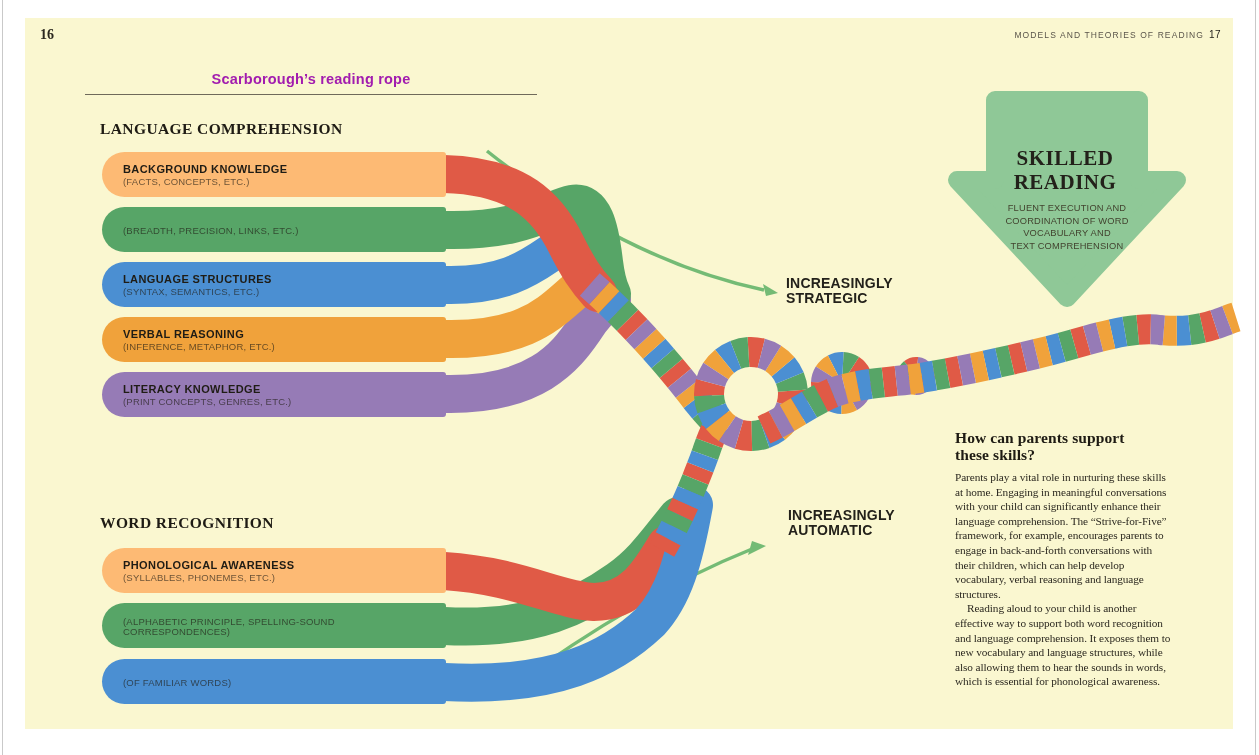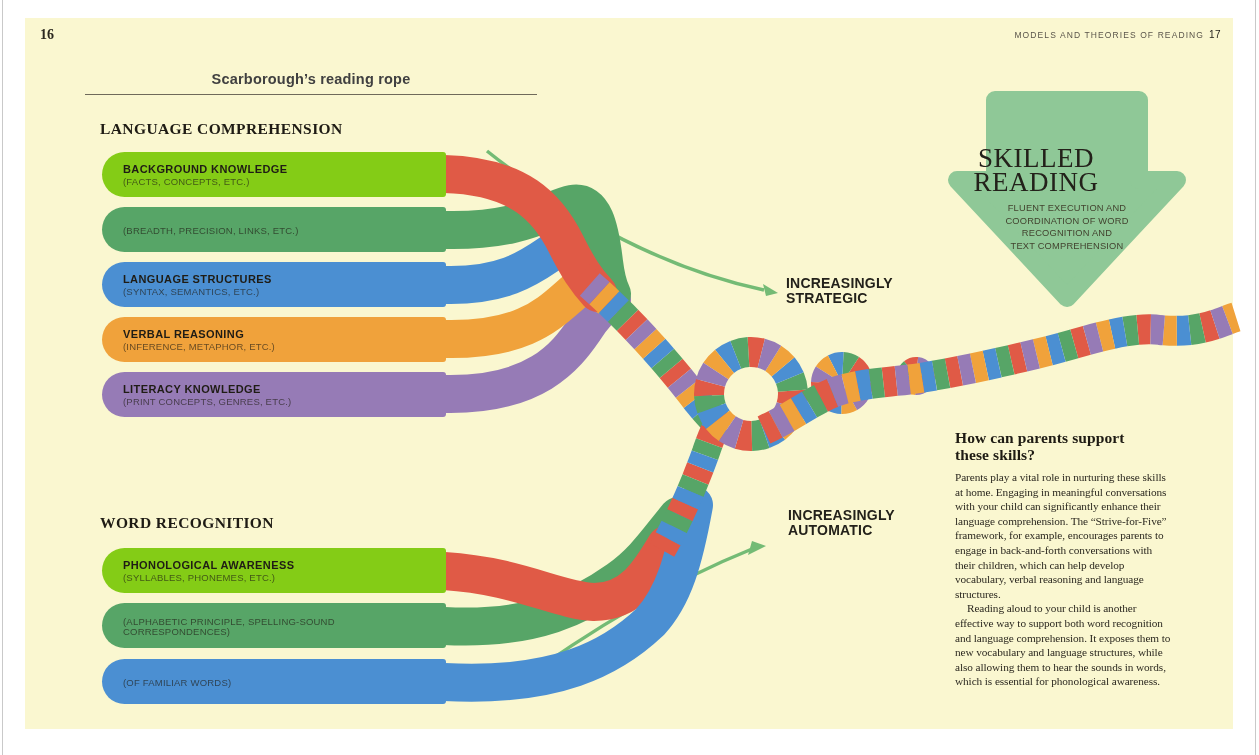--- a/index.html
+++ b/index.html
@@ -15,49 +15,49 @@
   .page{position:absolute;left:25px;top:18px;width:1208px;height:711px;background:#FAF7D0;z-index:0;}
 
   #rope-svg{position:absolute;left:0;top:0;z-index:1;}
 
   .folio{position:absolute;left:40px;top:27px;font-family:"Liberation Serif",serif;font-weight:bold;font-size:14px;color:#2b281f;z-index:3;}
   .running-head{position:absolute;top:29px;right:38px;font-size:8.5px;letter-spacing:1.1px;color:#5a554a;z-index:3;white-space:nowrap;}
   .running-head .pagenum{font-weight:normal;color:#1f1d16;margin-left:5px;letter-spacing:.4px;font-size:10px;}
 
   .diagram-title{
     position:absolute;left:85px;top:71px;width:452px;z-index:3;
-    text-align:center;font-weight:bold;font-size:14.5px;letter-spacing:.2px;color:#404040;
+    text-align:center;font-weight:bold;font-size:14.5px;letter-spacing:.2px;color:#a21caf;
     padding-bottom:7px;border-bottom:1px solid #6f6a5a;
   }
 
   .section-heading{position:absolute;font-family:"Liberation Serif",serif;font-weight:bold;font-size:15.5px;letter-spacing:.4px;color:#1e1b14;z-index:3;}
   #lc-heading{left:100px;top:120px;}
   #wr-heading{left:100px;top:514px;}
 
   .pill{
     position:absolute;left:102px;width:344px;height:45px;z-index:2;
     border-radius:23px 3px 3px 23px;
     display:flex;flex-direction:column;justify-content:center;
     padding-left:21px;box-sizing:border-box;
   }
   .pill .label{font-weight:bold;font-size:11px;letter-spacing:.4px;color:#1f1c15;line-height:12px;}
   .pill .sub{font-size:9.5px;letter-spacing:.2px;color:rgba(33,30,22,.68);line-height:10px;max-width:240px;margin-top:2px;}
-  .bg-red{background:#84cc16;}
+  .bg-red{background:#fdba74;}
   .bg-green{background:#57A567;}
   .bg-blue{background:#4B8FD2;}
   .bg-orange{background:#F0A23B;}
   .bg-purple{background:#967BB6;}
 
   .annotation{position:absolute;width:120px;font-weight:bold;font-size:14px;line-height:15px;letter-spacing:.2px;color:#23211a;z-index:3;}
   #ann-strategic{left:786px;top:276px;}
   #ann-automatic{left:788px;top:508px;}
 
   .skilled-title{
-    position:absolute;left:954px;top:146px;width:164px;z-index:3;text-align:center;
-    font-family:"Liberation Serif",serif;font-weight:normal;font-size:27px;line-height:24px;
+    position:absolute;left:983px;top:146px;width:164px;z-index:3;text-align:center;
+    font-family:"Liberation Serif",serif;font-weight:bold;font-size:21px;line-height:24px;
     letter-spacing:.5px;color:#23211a;
   }
   .skilled-sub{
     position:absolute;left:982px;top:202px;width:170px;z-index:3;text-align:center;
     font-size:9.3px;line-height:12.6px;letter-spacing:.2px;color:#42432f;
   }
   .skilled-sub span{display:block;}
 
   .support{position:absolute;left:955px;top:429px;width:218px;z-index:3;font-family:"Liberation Serif",serif;color:#2c2920;}
   .support h3{margin:0 0 7px 0;font-size:15.5px;line-height:17px;letter-spacing:.1px;color:#1e1b13;width:205px;}
@@ -194,21 +194,21 @@
   <div class="sub">(OF FAMILIAR WORDS)</div>
 </div>
 
 <div class="annotation" id="ann-strategic">INCREASINGLY STRATEGIC</div>
 <div class="annotation" id="ann-automatic">INCREASINGLY AUTOMATIC</div>
 
 <div class="skilled-title">SKILLED READING</div>
 <div class="skilled-sub">
   <span>FLUENT EXECUTION AND</span>
   <span>COORDINATION OF WORD</span>
-  <span>RECOGNITION AND</span>
+  <span>VOCABULARY AND</span>
   <span>TEXT COMPREHENSION</span>
 </div>
 
 <div class="support">
   <h3>How can parents support these skills?</h3>
   <p>Parents play a vital role in nurturing these skills at home. Engaging in meaningful conversations with your child can significantly enhance their language comprehension. The “Strive-for-Five” framework, for example, encourages parents to engage in back-and-forth conversations with their children, which can help develop vocabulary, verbal reasoning and language structures.</p>
   <p>Reading aloud to your child is another effective way to support both word recognition and language comprehension. It exposes them to new vocabulary and language structures, while also allowing them to hear the sounds in words, which is essential for phonological awareness.</p>
 </div>
 
 </body></html>

